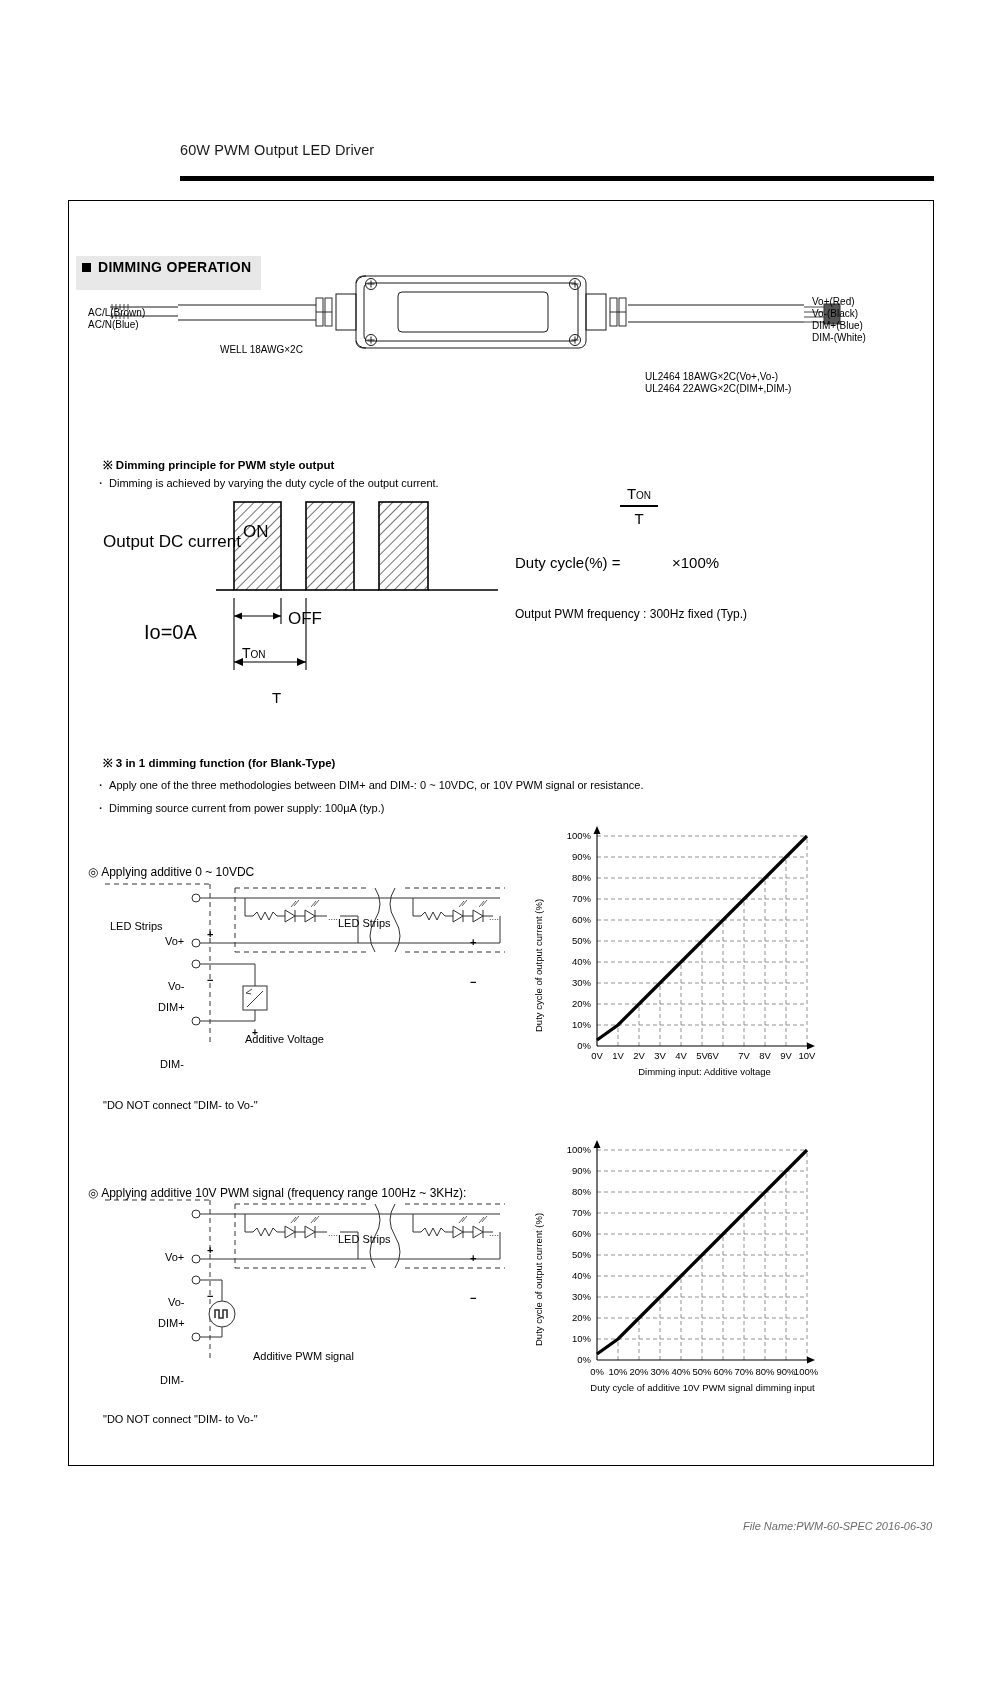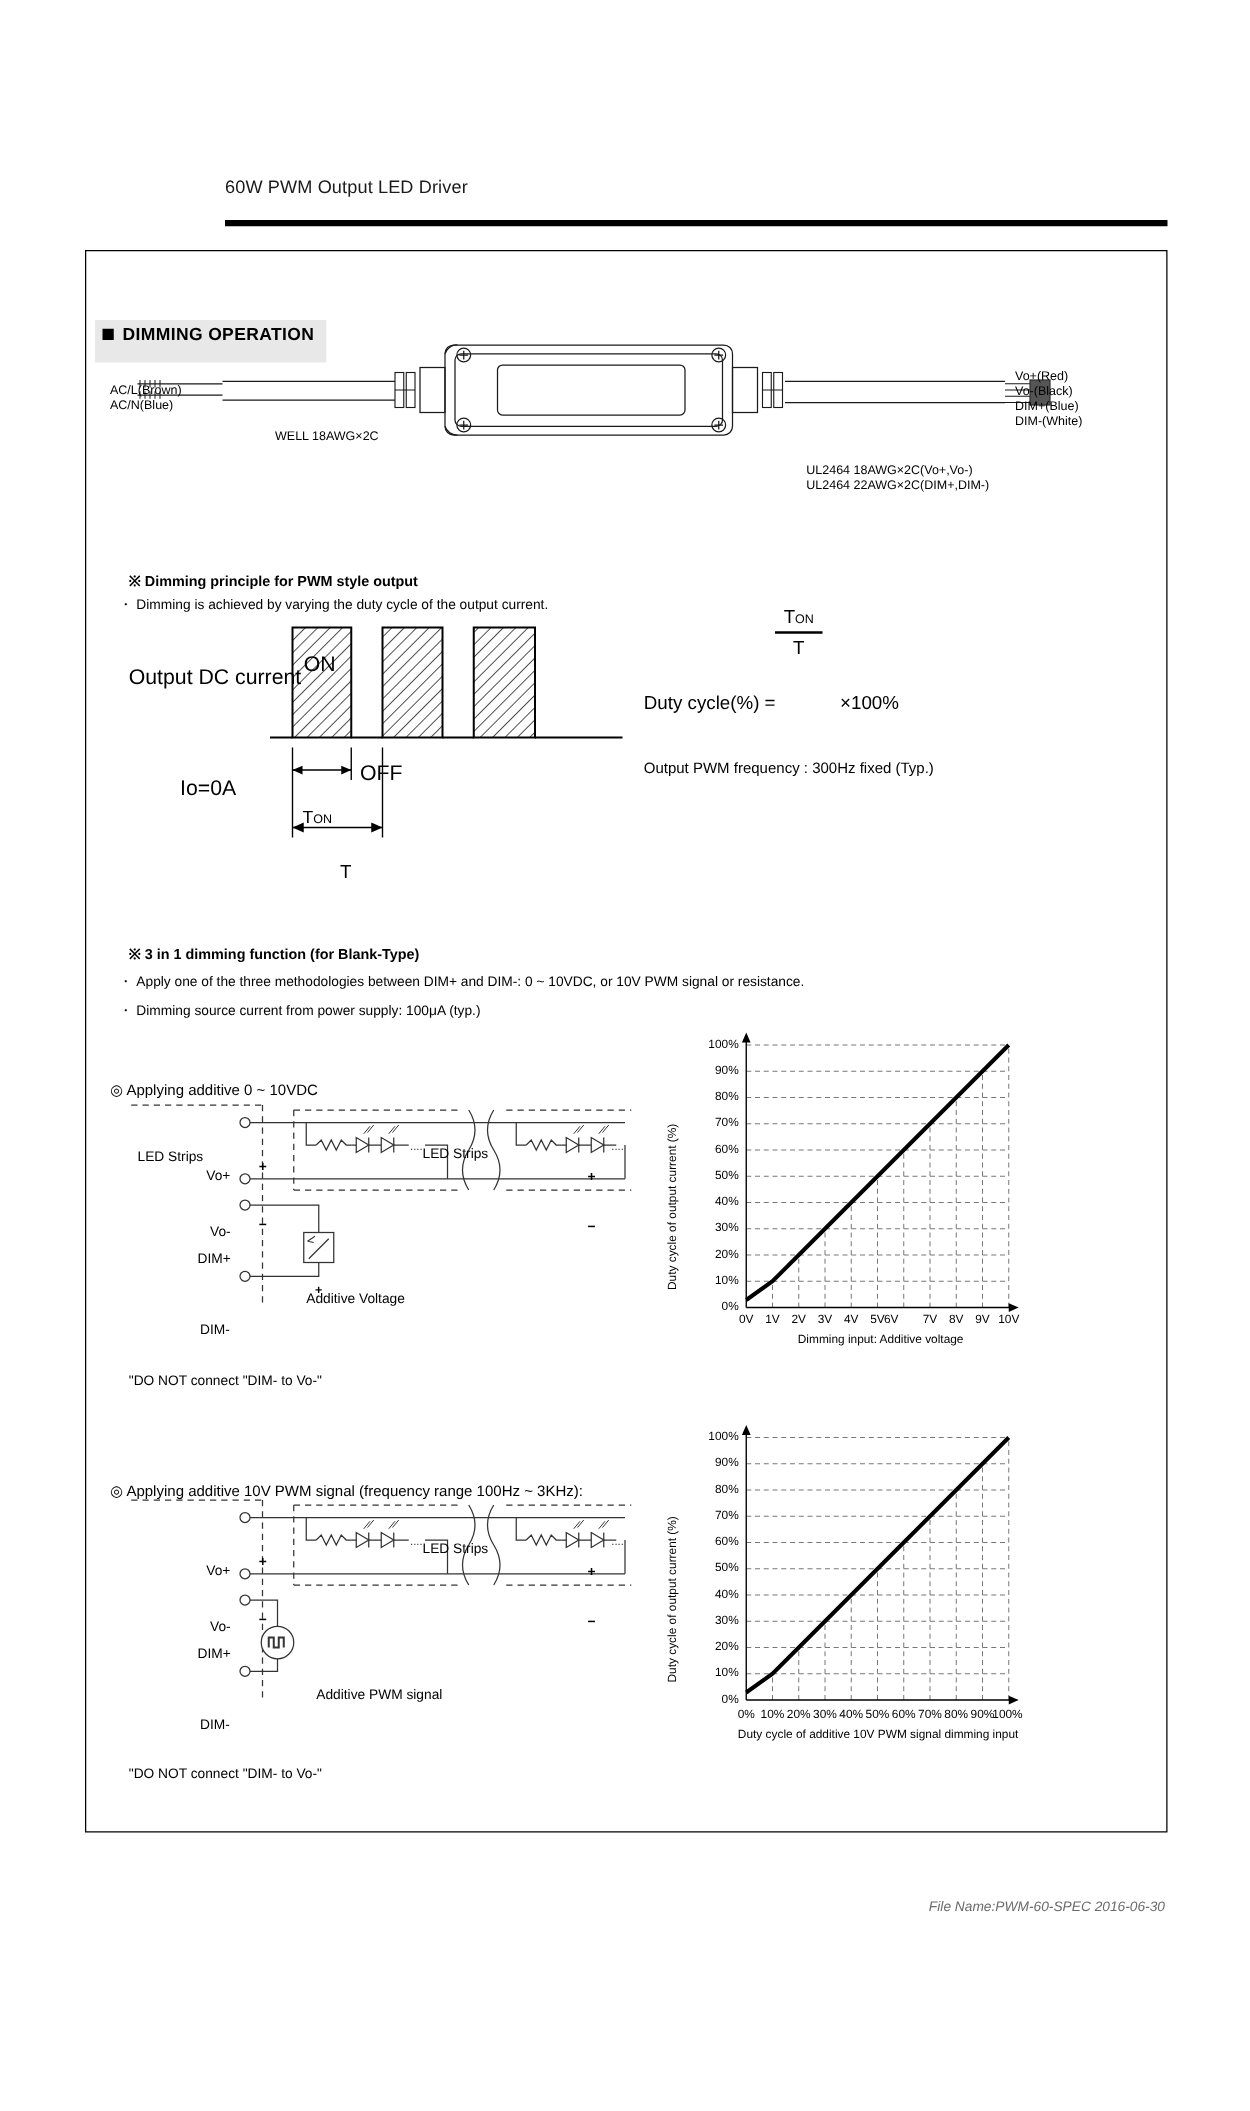--- a/index.html
+++ b/index.html
@@ -280,21 +280,21 @@
 
       <polygon points="166,146 174,142.5 174,149.5"></polygon>
       <polygon points="213,146 205,142.5 205,149.5"></polygon>
 
       <polygon points="166,192 175,188 175,196"></polygon>
       <polygon points="238,192 229,188 229,196"></polygon>
     </g>
   </svg>
 
   <div class="txt" style="left:103px; top:488px; font-size:17px;">Output DC current</div>
-  <div class="txt" style="left:144px; top:577px; font-size:17px;">Io=0A</div>
+  <div class="txt" style="left:144px; top:577px; font-size:20px;">Io=0A</div>
   <div class="txt" style="left:243px; top:478px; font-size:17px;">ON</div>
   <div class="txt" style="left:288px; top:565px; font-size:17px;">OFF</div>
   <div class="txt" style="left:242px; top:601px; font-size:14px;">
     <span>T</span><span style="font-size:10px; vertical-align:baseline;">ON</span>
   </div>
   <div class="txt" style="left:272px; top:645px; font-size:15px;">T</div>
 
   <div class="txt" style="left:515px; top:510px; font-size:15px;">Duty cycle(%) =</div>
   <div style="position:absolute; left:618px; top:485px; width:42px; text-align:center;">
     <div style="font-size:15px;">

